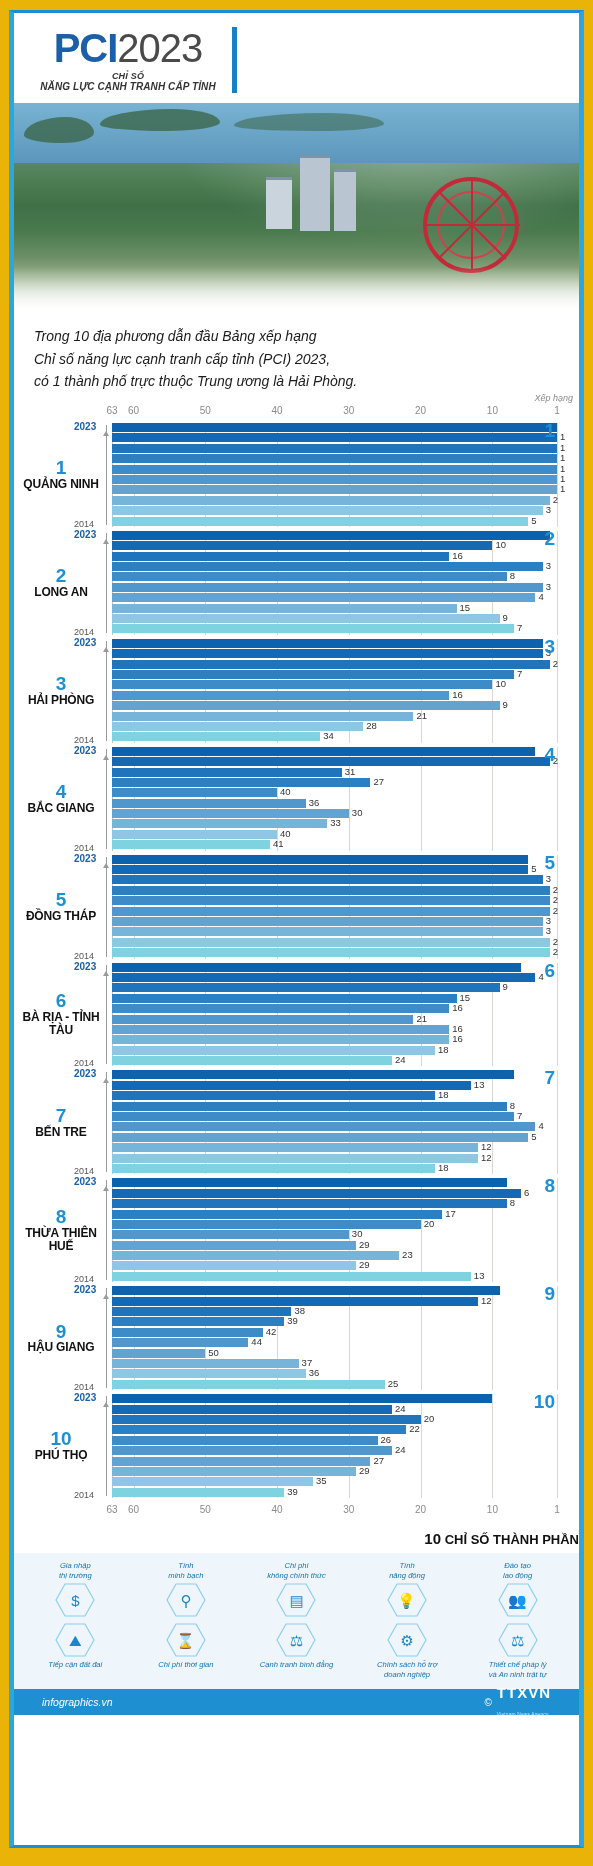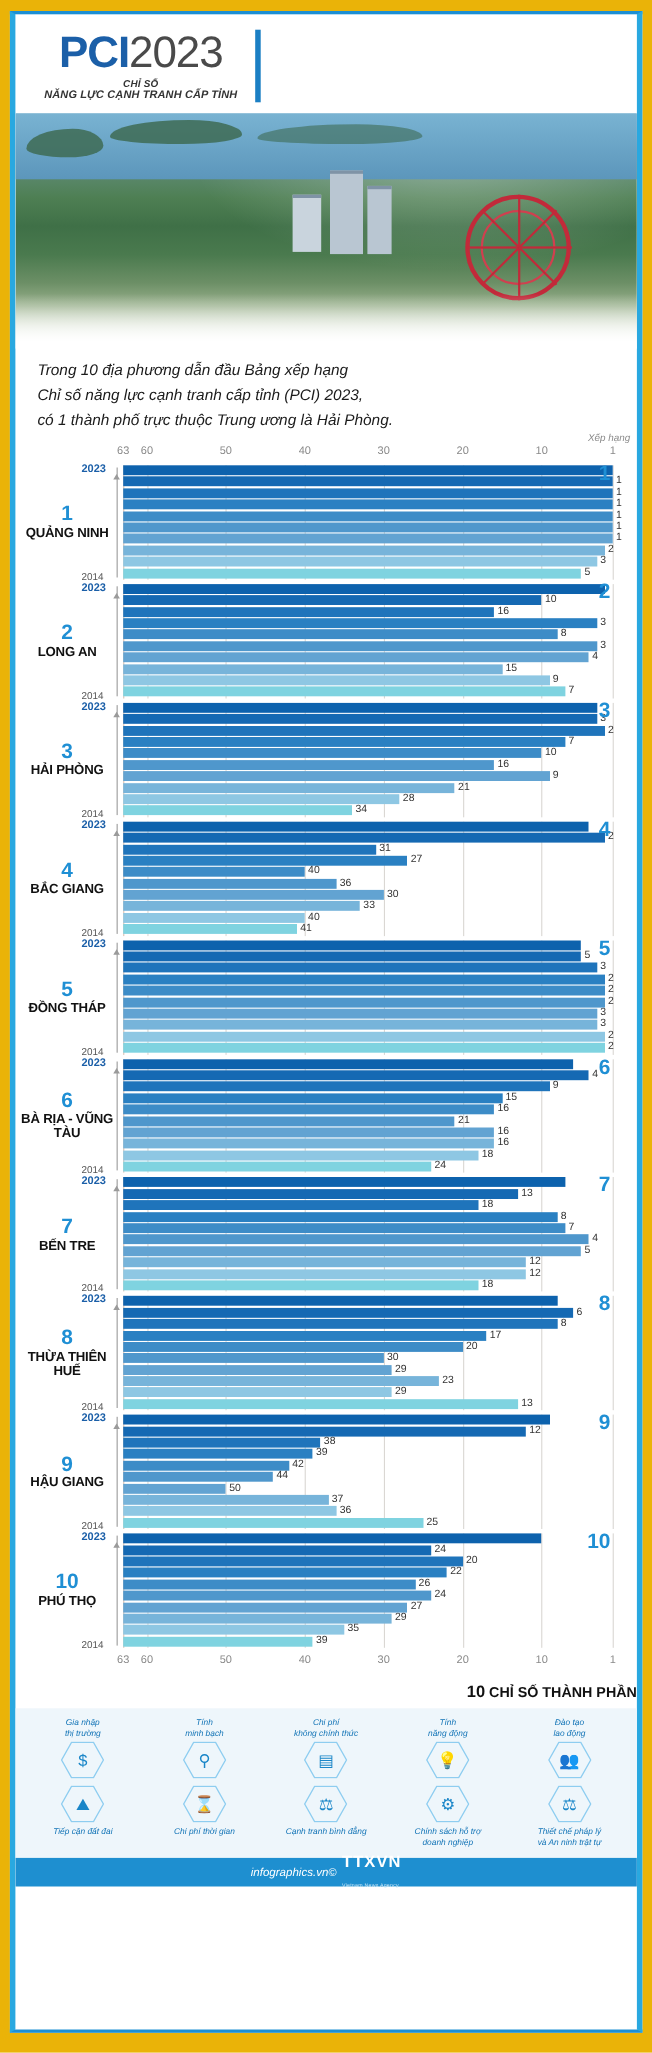--- a/index.html
+++ b/index.html
@@ -94,21 +94,21 @@
   .icon-row { display:flex; justify-content:space-between; }
   .icon-cell { flex:1; text-align:center; padding:0 2px; }
   .icon-cap { font-size:7.6px; color:#1173b6; line-height:1.25; font-style:italic; }
   .hexwrap { display:flex; justify-content:center; margin:3px 0; }
   .hex { width:40px; height:34px; position:relative; display:flex; align-items:center; justify-content:center; }
   .hex svg { position:absolute; inset:0; }
   .hex .gl { position:relative; color:#1a86c8; font-size:15px; line-height:1; }
 
   
   .bottom { background:#1e8fd0; height:26px; display:flex; align-items:center;
-            justify-content:center; padding:0 28px; }
+            justify-content:space-between; padding:0 28px; }
   .bottom-left { color:#fff; font-size:10.5px; font-style:italic; }
   .bottom-right { display:flex; align-items:center; gap:5px; }
   .cmark { color:#fff; font-size:10px; }
   .ttxvn { color:#fff; font-weight:bold; font-size:15px; letter-spacing:1px; line-height:1;}
   .ttxvn-sub { color:#cfe9f8; font-size:4.8px; letter-spacing:.2px; }
 </style>
 </head>
 <body>
 
 <div class="page">
@@ -464,21 +464,21 @@
               <div class="bar-row">
                 <div class="bar" style="width: 98.3871%; left: 0px; right: auto; background: rgb(127, 211, 224);"></div>
                 <span class="bar-val" style="left: calc(98.3871% + 3px);">2</span>
               </div>
               <div class="grp-rank-right">5</div>
             </div>
           </div>
           <div class="grp">
             <div class="grp-left">
               <div class="grp-rank-num">6</div>
-              <div class="grp-name">BÀ RỊA - VŨNG TÀU</div>
+              <div class="grp-name">BÀ RỊA - TỈNH TÀU</div>
             </div>
             <div class="grp-bars" style="margin-right: 22px;">
               <div class="gridline first" style="left: 0%;"></div>
               <div class="gridline" style="left: 4.83871%;"></div>
               <div class="gridline" style="left: 20.9677%;"></div>
               <div class="gridline" style="left: 37.0968%;"></div>
               <div class="gridline" style="left: 53.2258%;"></div>
               <div class="gridline" style="left: 69.3548%;"></div>
               <div class="gridline" style="left: 85.4839%;"></div>
               <div class="gridline" style="left: 100%;"></div>

